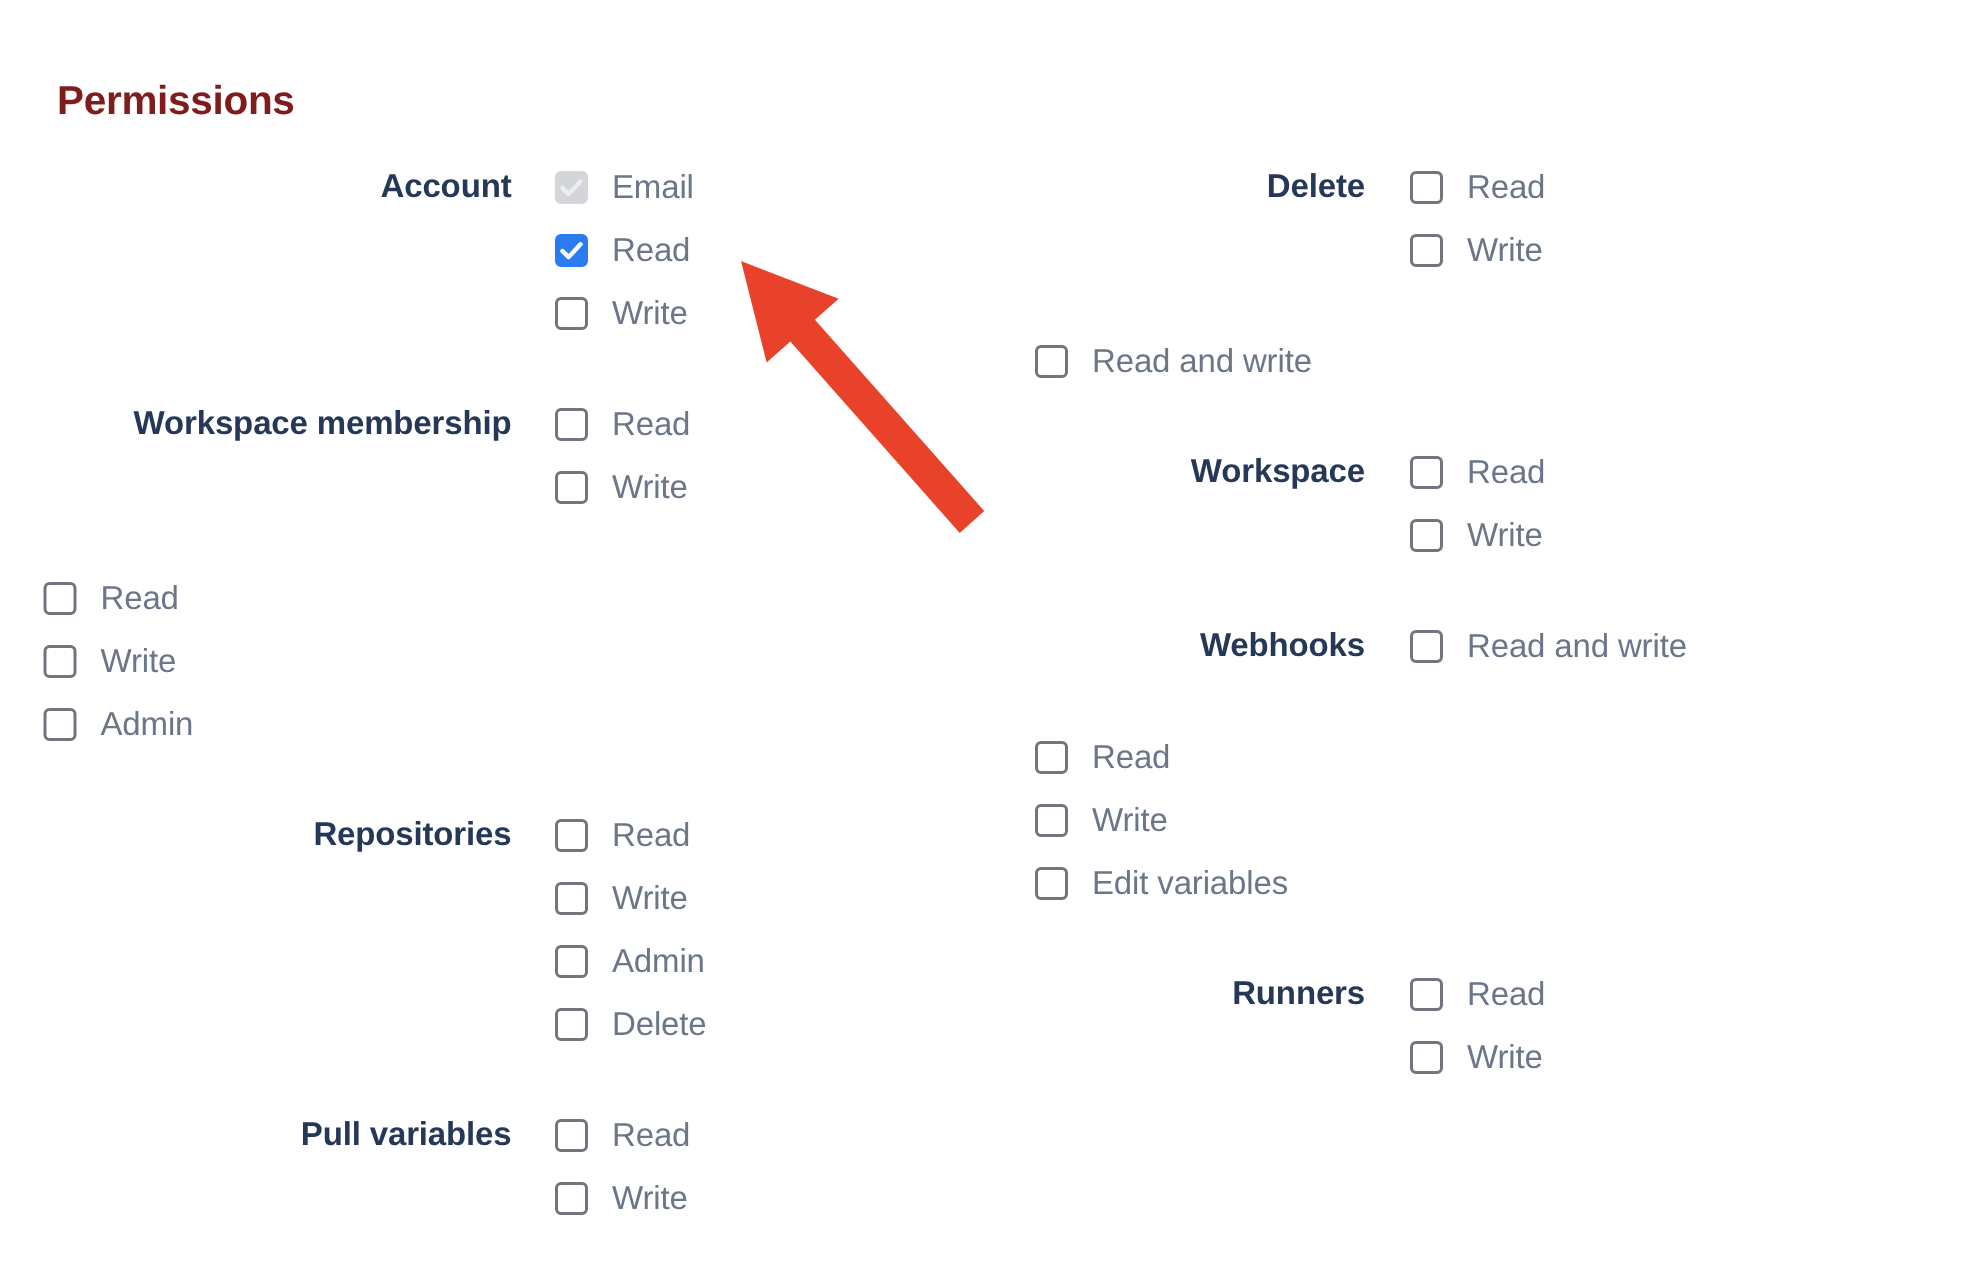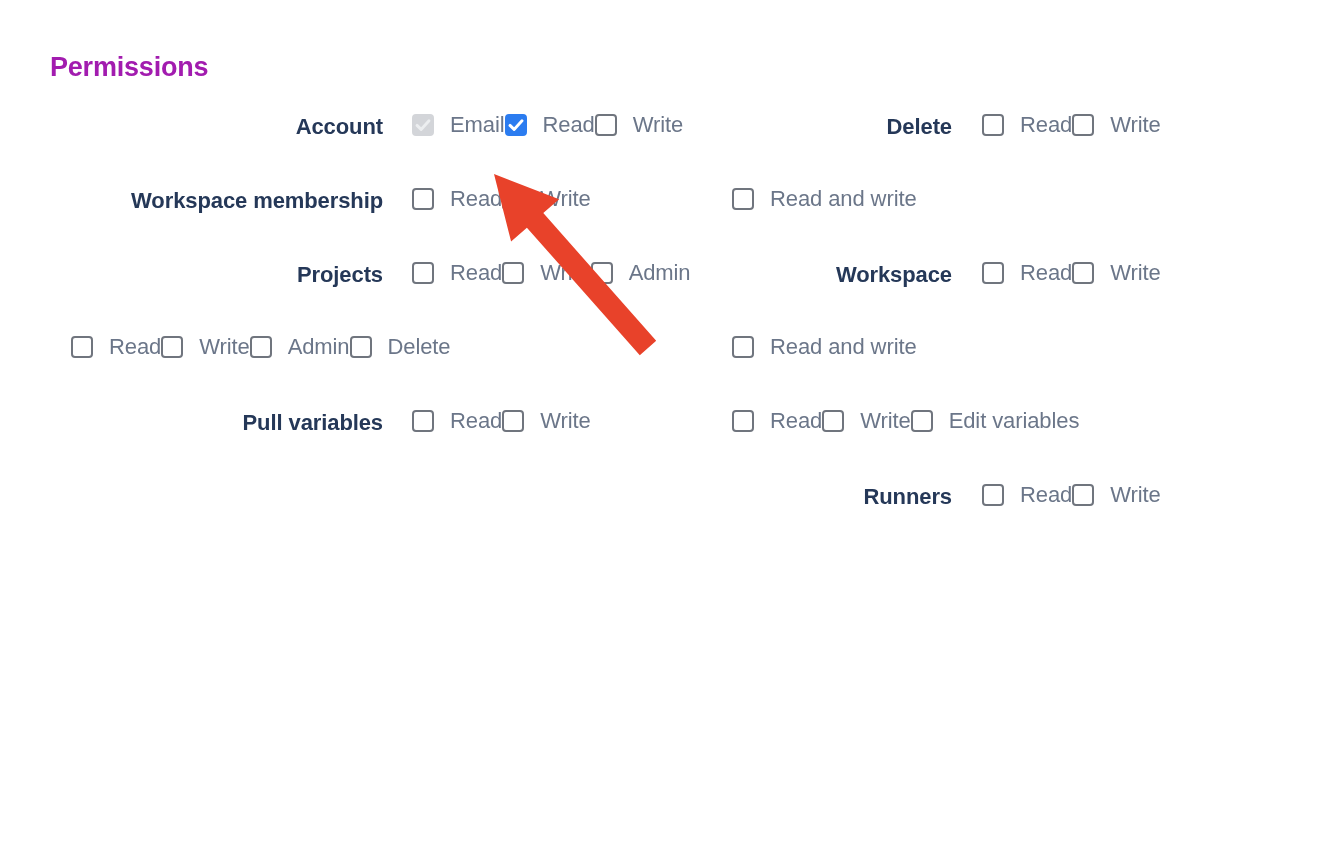--- a/index.html
+++ b/index.html
@@ -16,68 +16,67 @@
   }
 
   #page {
     position: relative;
     width: 1322px;
     height: 844px;
   }
 
   .page-title {
     position: absolute;
-    left: 50px;
+    left: 38px;
     top: 50px;
     font-size: 27px;
     font-weight: bold;
-    color: #a21caf;
+    color: #7f1d1d;
     letter-spacing: -0.2px;
     line-height: 34px;
   }
 
   .columns {
     position: absolute;
     left: 0;
     top: 104px;
     width: 1322px;
   }
 
   .col {
     position: absolute;
     top: 0;
   }
   .col-left  { left: 0px;   width: 660px; }
   .col-right { left: 660px; width: 662px; }
 
   .group {
     display: flex;
-    align-items: center;
+    align-items: flex-start;
     margin-bottom: 32px;
-    padding-left: 42px;
   }
   .group:last-child { margin-bottom: 0; }
 
   .group-label {
     flex: 0 0 auto;
     text-align: right;
     font-size: 22px;
     font-weight: bold;
     color: #253858;
     line-height: 32px;
     padding-top: 4px;
     letter-spacing: -0.1px;
   }
   .col-left .group-label  { width: 341px; padding-right: 0; }
   .col-right .group-label { width: 250px; padding-right: 0; }
 
   .options {
     flex: 0 0 auto;
     display: flex;
-    flex-direction: row;
+    flex-direction: column;
   }
   .col-left .options  { margin-left: 29px; }
   .col-right .options { margin-left: 30px; }
 
   .opt-row {
     display: flex;
     align-items: center;
     height: 42px;
   }
 
@@ -162,37 +161,37 @@
               <span class="cbox"></span>
               <span class="opt-label">Read</span>
             </div>
             <div class="opt-row">
               <span class="cbox"></span>
               <span class="opt-label">Write</span>
             </div>
           </div>
         </div>
         <div class="group">
-          <div class="group-label">Projects</div>
           <div class="options">
             <div class="opt-row">
               <span class="cbox"></span>
               <span class="opt-label">Read</span>
             </div>
             <div class="opt-row">
               <span class="cbox"></span>
               <span class="opt-label">Write</span>
             </div>
             <div class="opt-row">
               <span class="cbox"></span>
               <span class="opt-label">Admin</span>
             </div>
           </div>
         </div>
         <div class="group">
+          <div class="group-label">Repositories</div>
           <div class="options">
             <div class="opt-row">
               <span class="cbox"></span>
               <span class="opt-label">Read</span>
             </div>
             <div class="opt-row">
               <span class="cbox"></span>
               <span class="opt-label">Write</span>
             </div>
             <div class="opt-row">
@@ -248,20 +247,21 @@
               <span class="cbox"></span>
               <span class="opt-label">Read</span>
             </div>
             <div class="opt-row">
               <span class="cbox"></span>
               <span class="opt-label">Write</span>
             </div>
           </div>
         </div>
         <div class="group">
+          <div class="group-label">Webhooks</div>
           <div class="options">
             <div class="opt-row">
               <span class="cbox"></span>
               <span class="opt-label">Read and write</span>
             </div>
           </div>
         </div>
         <div class="group">
           <div class="options">
             <div class="opt-row">

